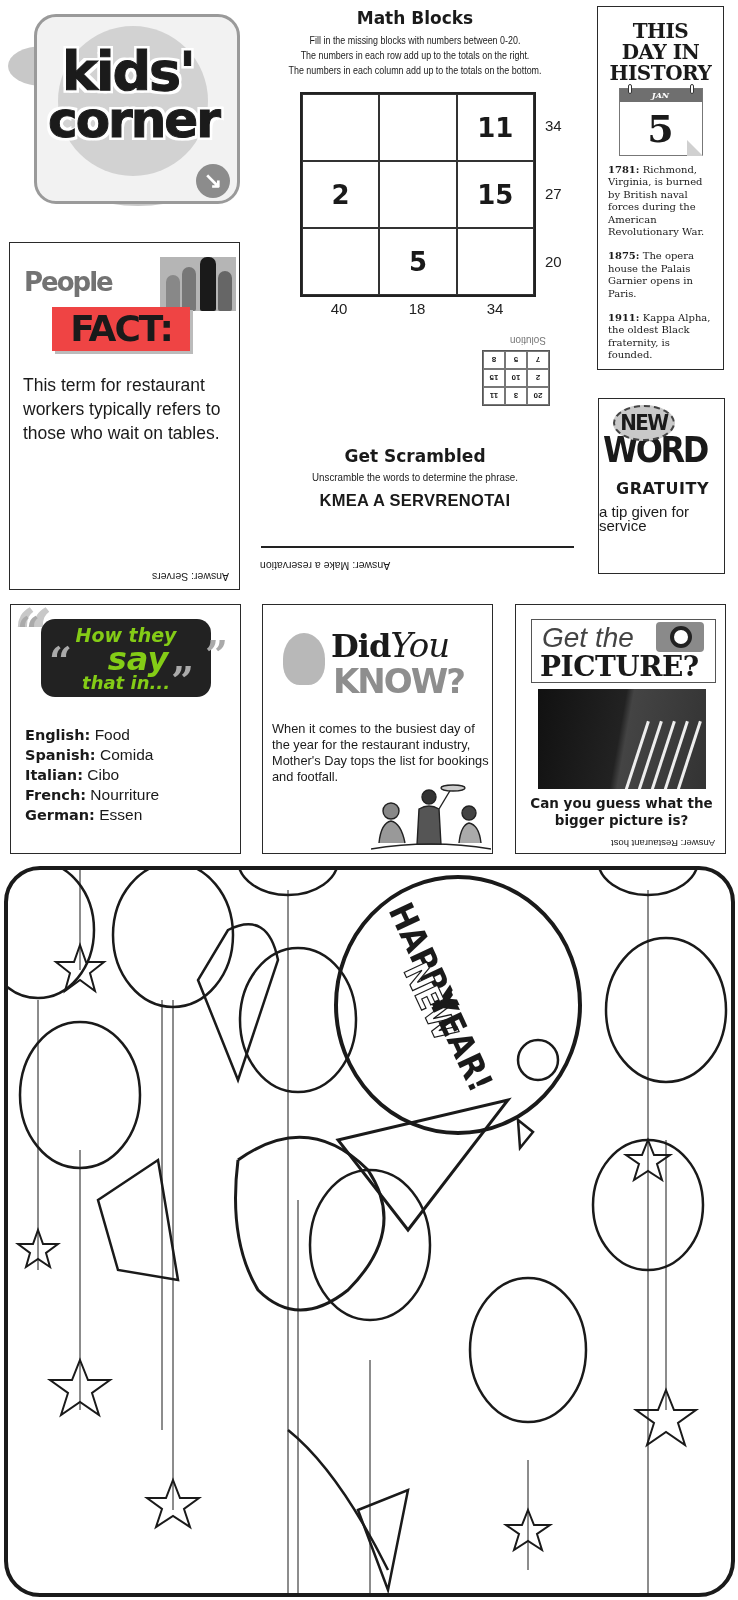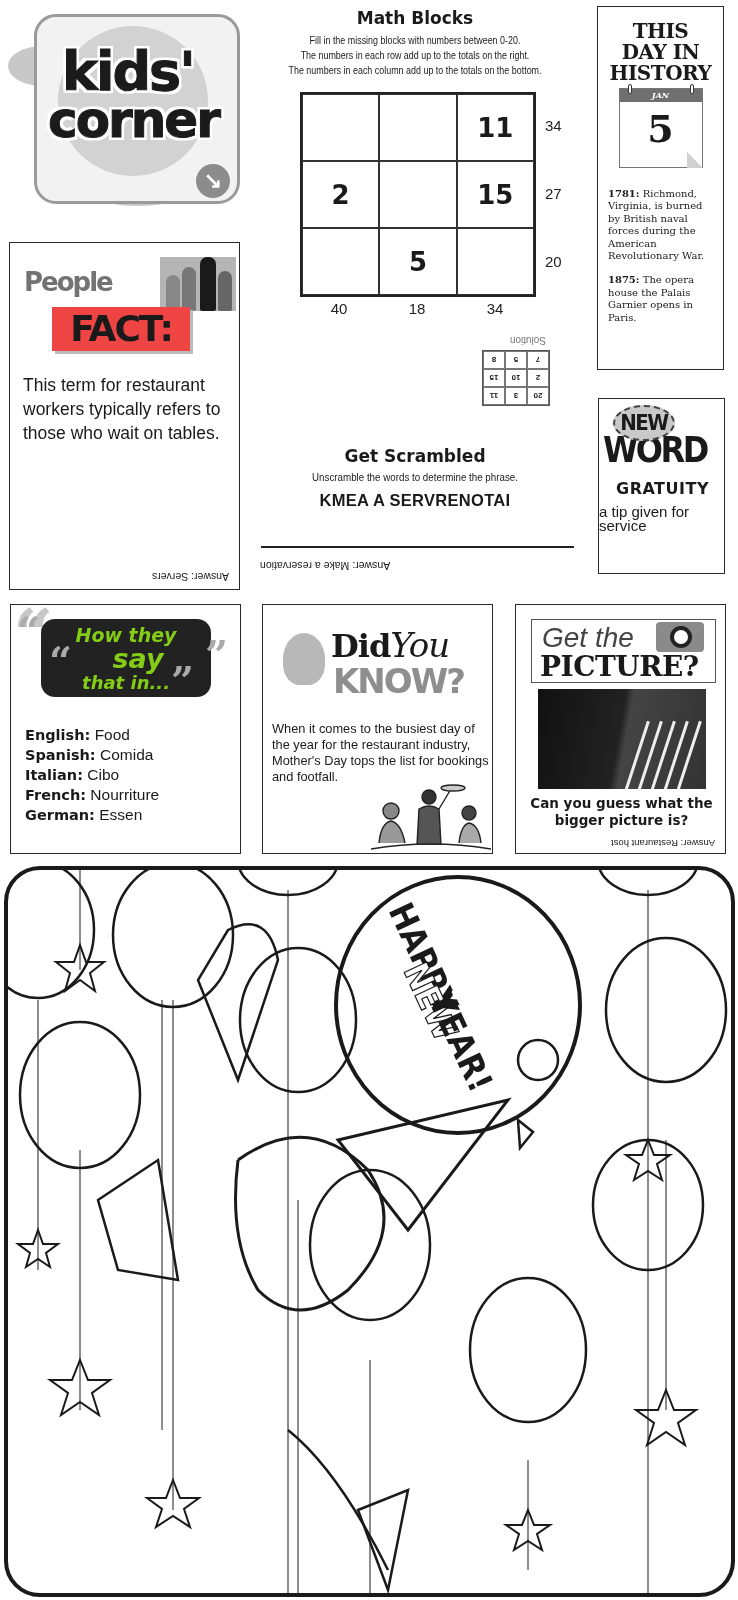--- a/index.html
+++ b/index.html
@@ -27,21 +27,21 @@
 
   
   #solution { left: 478px; top: 330px; width: 72px; height: 76px; transform: rotate(180deg); }
   #solution .sgrid { display: grid; grid-template-columns: repeat(3, 22px); grid-template-rows: repeat(3, 18px); border: 1px solid #555; width: 68px; }
   #solution .scell { border: 0.5px solid #777; font-size: 8px; font-weight: bold; display: flex; align-items: center; justify-content: center; }
   #solution .slabel { font-size: 10px; color: #777; text-align: left; margin-top: 4px; padding-left: 4px; }
 
   
   #history { left: 597px; top: 6px; width: 127px; height: 364px; }
   #history .htitle { font-family: "DejaVu Serif", serif; font-weight: 900; font-size: 20px; line-height: 21px; text-align: center; margin-top: 14px; letter-spacing: -0.5px; }
-  #history .cal { position: relative; margin: 4px auto 12px; width: 84px; height: 80px; border: 1px solid #777; background: #fff; }
+  #history .cal { position: relative; margin: 4px auto 0; width: 84px; height: 68px; border: 1px solid #777; background: #fff; }
   #history .calbar { height: 13px; background: #6f6f6f; color: #fff; font-size: 8px; font-weight: bold; font-style: italic; text-align: center; line-height: 13px; font-family: "DejaVu Serif", serif; }
   #history .calday { font-family: "DejaVu Serif", serif; font-size: 38px; font-weight: 900; text-align: center; line-height: 54px; }
   #history .curl { position: absolute; right: -1px; bottom: -1px; width: 0; height: 0; border-left: 16px solid #d0d0d0; border-top: 16px solid transparent; }
   #history .ring { position: absolute; top: -5px; width: 4px; height: 10px; border: 1.5px solid #333; border-radius: 2px; background: #fff; }
   #history .events { padding: 8px 8px 0 10px; font-family: "DejaVu Serif", serif; font-size: 10px; line-height: 12.4px; }
   #history .ev { margin-bottom: 12px; }
   #history .ev b { font-weight: 900; }
 
   
   #people { left: 9px; top: 242px; width: 231px; height: 348px; }
@@ -64,21 +64,21 @@
   #newword .bubble { position: absolute; left: 14px; top: 6px; width: 62px; height: 36px; border-radius: 50%; background: #c9c9c9; border: 2px dashed #444; font-family: "DejaVu Sans Condensed", "DejaVu Sans", sans-serif; font-weight: 900; font-size: 22px; letter-spacing: -1.5px; text-align: center; line-height: 32px; }
   #newword .word { position: absolute; left: 4px; top: 32px; width: 120px; font-family: "DejaVu Sans", sans-serif; font-weight: 900; font-size: 32px; letter-spacing: -2.5px; transform: scaleY(1.1); }
   #newword .term { position: absolute; left: 0; top: 80px; width: 127px; text-align: center; font-size: 16px; font-weight: 900; font-family: "DejaVu Sans", sans-serif; letter-spacing: 0.5px; }
   #newword .def { position: absolute; left: 0; top: 106px; width: 127px; text-align: left; font-size: 15px; line-height: 14px; }
 
   
   #howsay { left: 10px; top: 604px; width: 231px; height: 250px; }
   #howsay .bigquote { position: absolute; left: 2px; top: -12px; font-size: 70px; color: #c8c8c8; font-family: "DejaVu Serif", serif; font-weight: 900; }
   #howsay .banner { position: absolute; left: 30px; top: 14px; width: 170px; height: 78px; background: #222; border-radius: 14px; color: #84cc16; font-family: "DejaVu Sans", sans-serif; font-style: italic; font-weight: 900; text-align: center; }
   #howsay .b1 { font-size: 19px; line-height: 24px; margin-top: 4px; }
-  #howsay .b2 { font-size: 27px; line-height: 24px; padding-left: 24px; }
+  #howsay .b2 { font-size: 32px; line-height: 24px; padding-left: 24px; }
   #howsay .b3 { font-size: 18px; line-height: 24px; }
   #howsay .q { position: absolute; font-family: "DejaVu Serif", serif; font-weight: 900; color: #aaa; font-size: 40px; line-height: 40px; }
   #howsay .langs { position: absolute; left: 14px; top: 120px; font-size: 15.5px; line-height: 19px; }
   #howsay .langs b { font-weight: 900; font-family: "DejaVu Sans", sans-serif; font-size: 14.5px; }
 
   
   #dyk { left: 262px; top: 604px; width: 231px; height: 250px; }
   #dyk .bulb { position: absolute; left: 20px; top: 28px; width: 42px; height: 52px; border-radius: 50% 50% 40% 40%; background: #b8b8b8; }
   #dyk .did { position: absolute; left: 68px; top: 20px; font-family: "DejaVu Serif", serif; font-size: 32px; font-weight: bold; letter-spacing: -1px; }
   #dyk .you { font-family: "DejaVu Serif", serif; font-style: italic; font-weight: normal; font-size: 34px; }
@@ -165,20 +165,21 @@
   <div class="cal">
     <div class="ring" style="left:8px;"></div>
     <div class="ring" style="right:8px;"></div>
     <div class="calbar">JAN</div>
     <div class="calday">5</div>
     <div class="curl"></div>
   </div>
   <div class="events">
     <div class="ev"><b>1781:</b> <span>Richmond, Virginia, is burned by British naval forces during the American Revolutionary War.</span></div>
     <div class="ev"><b>1875:</b> <span>The opera house the Palais Garnier opens in Paris.</span></div>
+    <div class="ev"><b>1911:</b> <span>Kappa Alpha, the oldest Black fraternity, is founded.</span></div>
   </div>
 </div>
 
 <div id="people" class="box">
   <div class="hands">
     <div class="hand" style="left:6px;height:36px;background:#888;"></div>
     <div class="hand" style="left:22px;height:44px;background:#777;"></div>
     <div class="hand" style="left:40px;height:54px;background:#1a1a1a;width:16px;"></div>
     <div class="hand" style="left:58px;height:40px;background:#666;"></div>
   </div>

